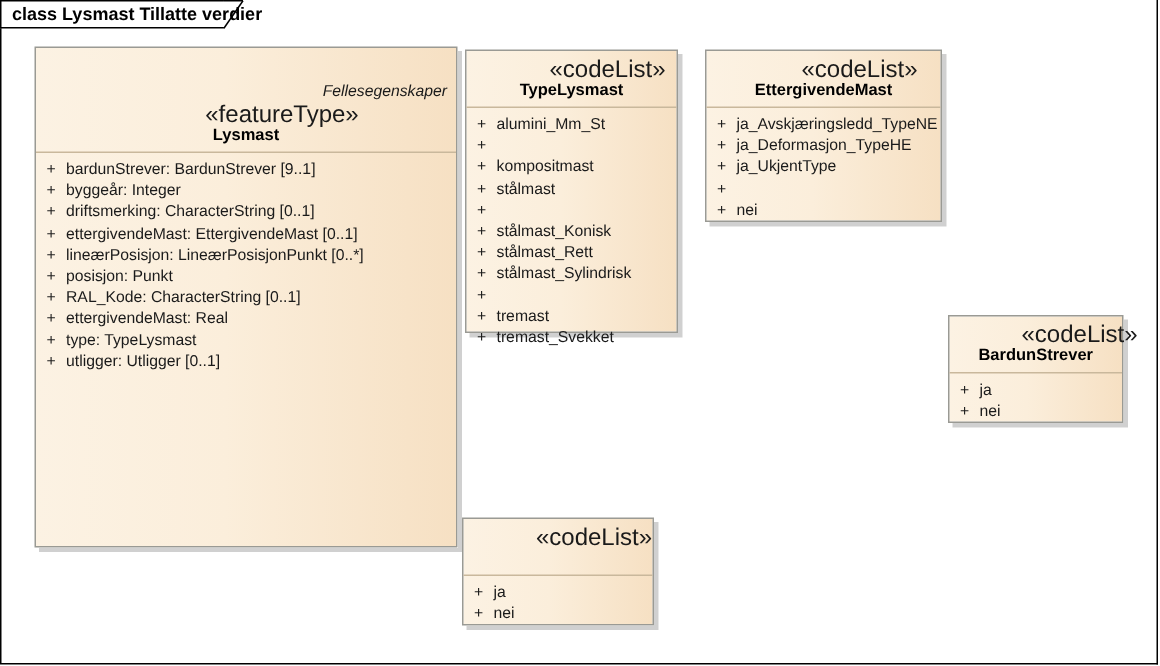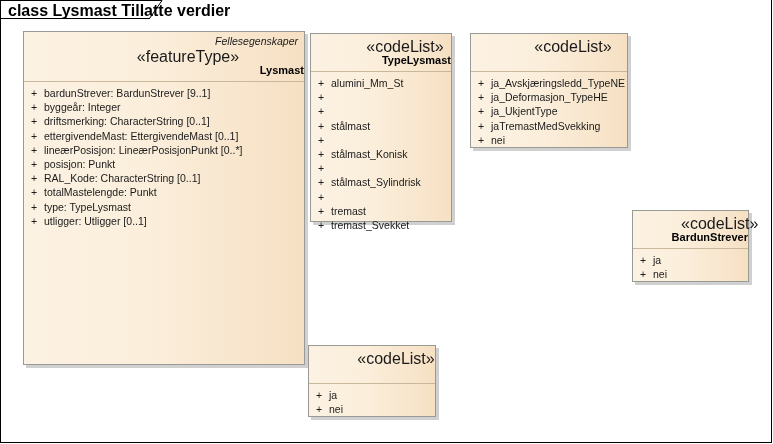--- a/index.html
+++ b/index.html
@@ -53,21 +53,21 @@
     left: 149px;
     top: 0;
     width: 14px;
     height: 20px;
     overflow: hidden;
   }
   #diagram-title-tab .tab-label {
     position: absolute;
     left: 8px;
     top: 2px;
-    font-size: 16px;
+    font-size: 12px;
     font-weight: bold;
     color: #000;
     white-space: nowrap;
     letter-spacing: 0px;
   }
   
   #frame-left-border {
     position: absolute;
     left: 0;
     top: 18px;
@@ -106,21 +106,20 @@
     line-height: 13px;
     white-space: nowrap;
     padding-left: 48px;
   }
   .uml-header .classname {
     font-size: 11px;
     font-weight: bold;
     color: #000;
     line-height: 14px;
     white-space: nowrap;
-    text-align: right;
   }
   .uml-body {
     padding: 4px 0 4px 0;
   }
   .attr-row {
     display: flex;
     align-items: baseline;
     font-size: 10.5px;
     color: #1a1a1a;
     line-height: 14.2px;
@@ -136,21 +135,21 @@
     flex: 1 1 auto;
   }
 
   
   #class-lysmast {
     left: 23px;
     top: 31px;
     width: 282px;
     height: 334px;
   }
-  #class-lysmast .uml-header { height: 50px; padding-top: 18px; }
+  #class-lysmast .uml-header { height: 50px; padding-top: 18px; margin-top: 20px; }
 
   #class-typelysmast {
     left: 310px;
     top: 33px;
     width: 142px;
     height: 189px;
   }
   #class-typelysmast .uml-header { height: 38px; padding-top: 6px; }
 
   #class-ettergivendemast {
@@ -226,21 +225,21 @@
       <div class="attr-row">
         <span class="attr-vis">+</span>
         <span class="attr-text">posisjon: Punkt</span>
       </div>
       <div class="attr-row">
         <span class="attr-vis">+</span>
         <span class="attr-text">RAL_Kode: CharacterString [0..1]</span>
       </div>
       <div class="attr-row">
         <span class="attr-vis">+</span>
-        <span class="attr-text">totalMastelengde: Punkt</span>
+        <span class="attr-text">ettergivendeMast: Real</span>
       </div>
       <div class="attr-row">
         <span class="attr-vis">+</span>
         <span class="attr-text">type: TypeLysmast</span>
       </div>
       <div class="attr-row">
         <span class="attr-vis">+</span>
         <span class="attr-text">utligger: Utligger [0..1]</span>
       </div>
     </div>
@@ -254,34 +253,36 @@
     <div class="uml-body">
       <div class="attr-row">
         <span class="attr-vis">+</span>
         <span class="attr-text">alumini_Mm_St</span>
       </div>
       <div class="attr-row">
         <span class="attr-vis">+</span>
       </div>
       <div class="attr-row">
         <span class="attr-vis">+</span>
+        <span class="attr-text">kompositmast</span>
       </div>
       <div class="attr-row">
         <span class="attr-vis">+</span>
         <span class="attr-text">stålmast</span>
       </div>
       <div class="attr-row">
         <span class="attr-vis">+</span>
       </div>
       <div class="attr-row">
         <span class="attr-vis">+</span>
         <span class="attr-text">stålmast_Konisk</span>
       </div>
       <div class="attr-row">
         <span class="attr-vis">+</span>
+        <span class="attr-text">stålmast_Rett</span>
       </div>
       <div class="attr-row">
         <span class="attr-vis">+</span>
         <span class="attr-text">stålmast_Sylindrisk</span>
       </div>
       <div class="attr-row">
         <span class="attr-vis">+</span>
       </div>
       <div class="attr-row">
         <span class="attr-vis">+</span>
@@ -290,37 +291,37 @@
       <div class="attr-row">
         <span class="attr-vis">+</span>
         <span class="attr-text">tremast_Svekket</span>
       </div>
     </div>
   </div>
 
   <div class="uml-box" id="class-ettergivendemast">
     <div class="uml-header">
       <div class="stereotype">«codeList»</div>
+      <div class="classname">EttergivendeMast</div>
     </div>
     <div class="uml-body">
       <div class="attr-row">
         <span class="attr-vis">+</span>
         <span class="attr-text">ja_Avskjæringsledd_TypeNE</span>
       </div>
       <div class="attr-row">
         <span class="attr-vis">+</span>
         <span class="attr-text">ja_Deformasjon_TypeHE</span>
       </div>
       <div class="attr-row">
         <span class="attr-vis">+</span>
         <span class="attr-text">ja_UkjentType</span>
       </div>
       <div class="attr-row">
         <span class="attr-vis">+</span>
-        <span class="attr-text">jaTremastMedSvekking</span>
       </div>
       <div class="attr-row">
         <span class="attr-vis">+</span>
         <span class="attr-text">nei</span>
       </div>
     </div>
   </div>
 
   <div class="uml-box" id="class-bardunstrever">
     <div class="uml-header">

